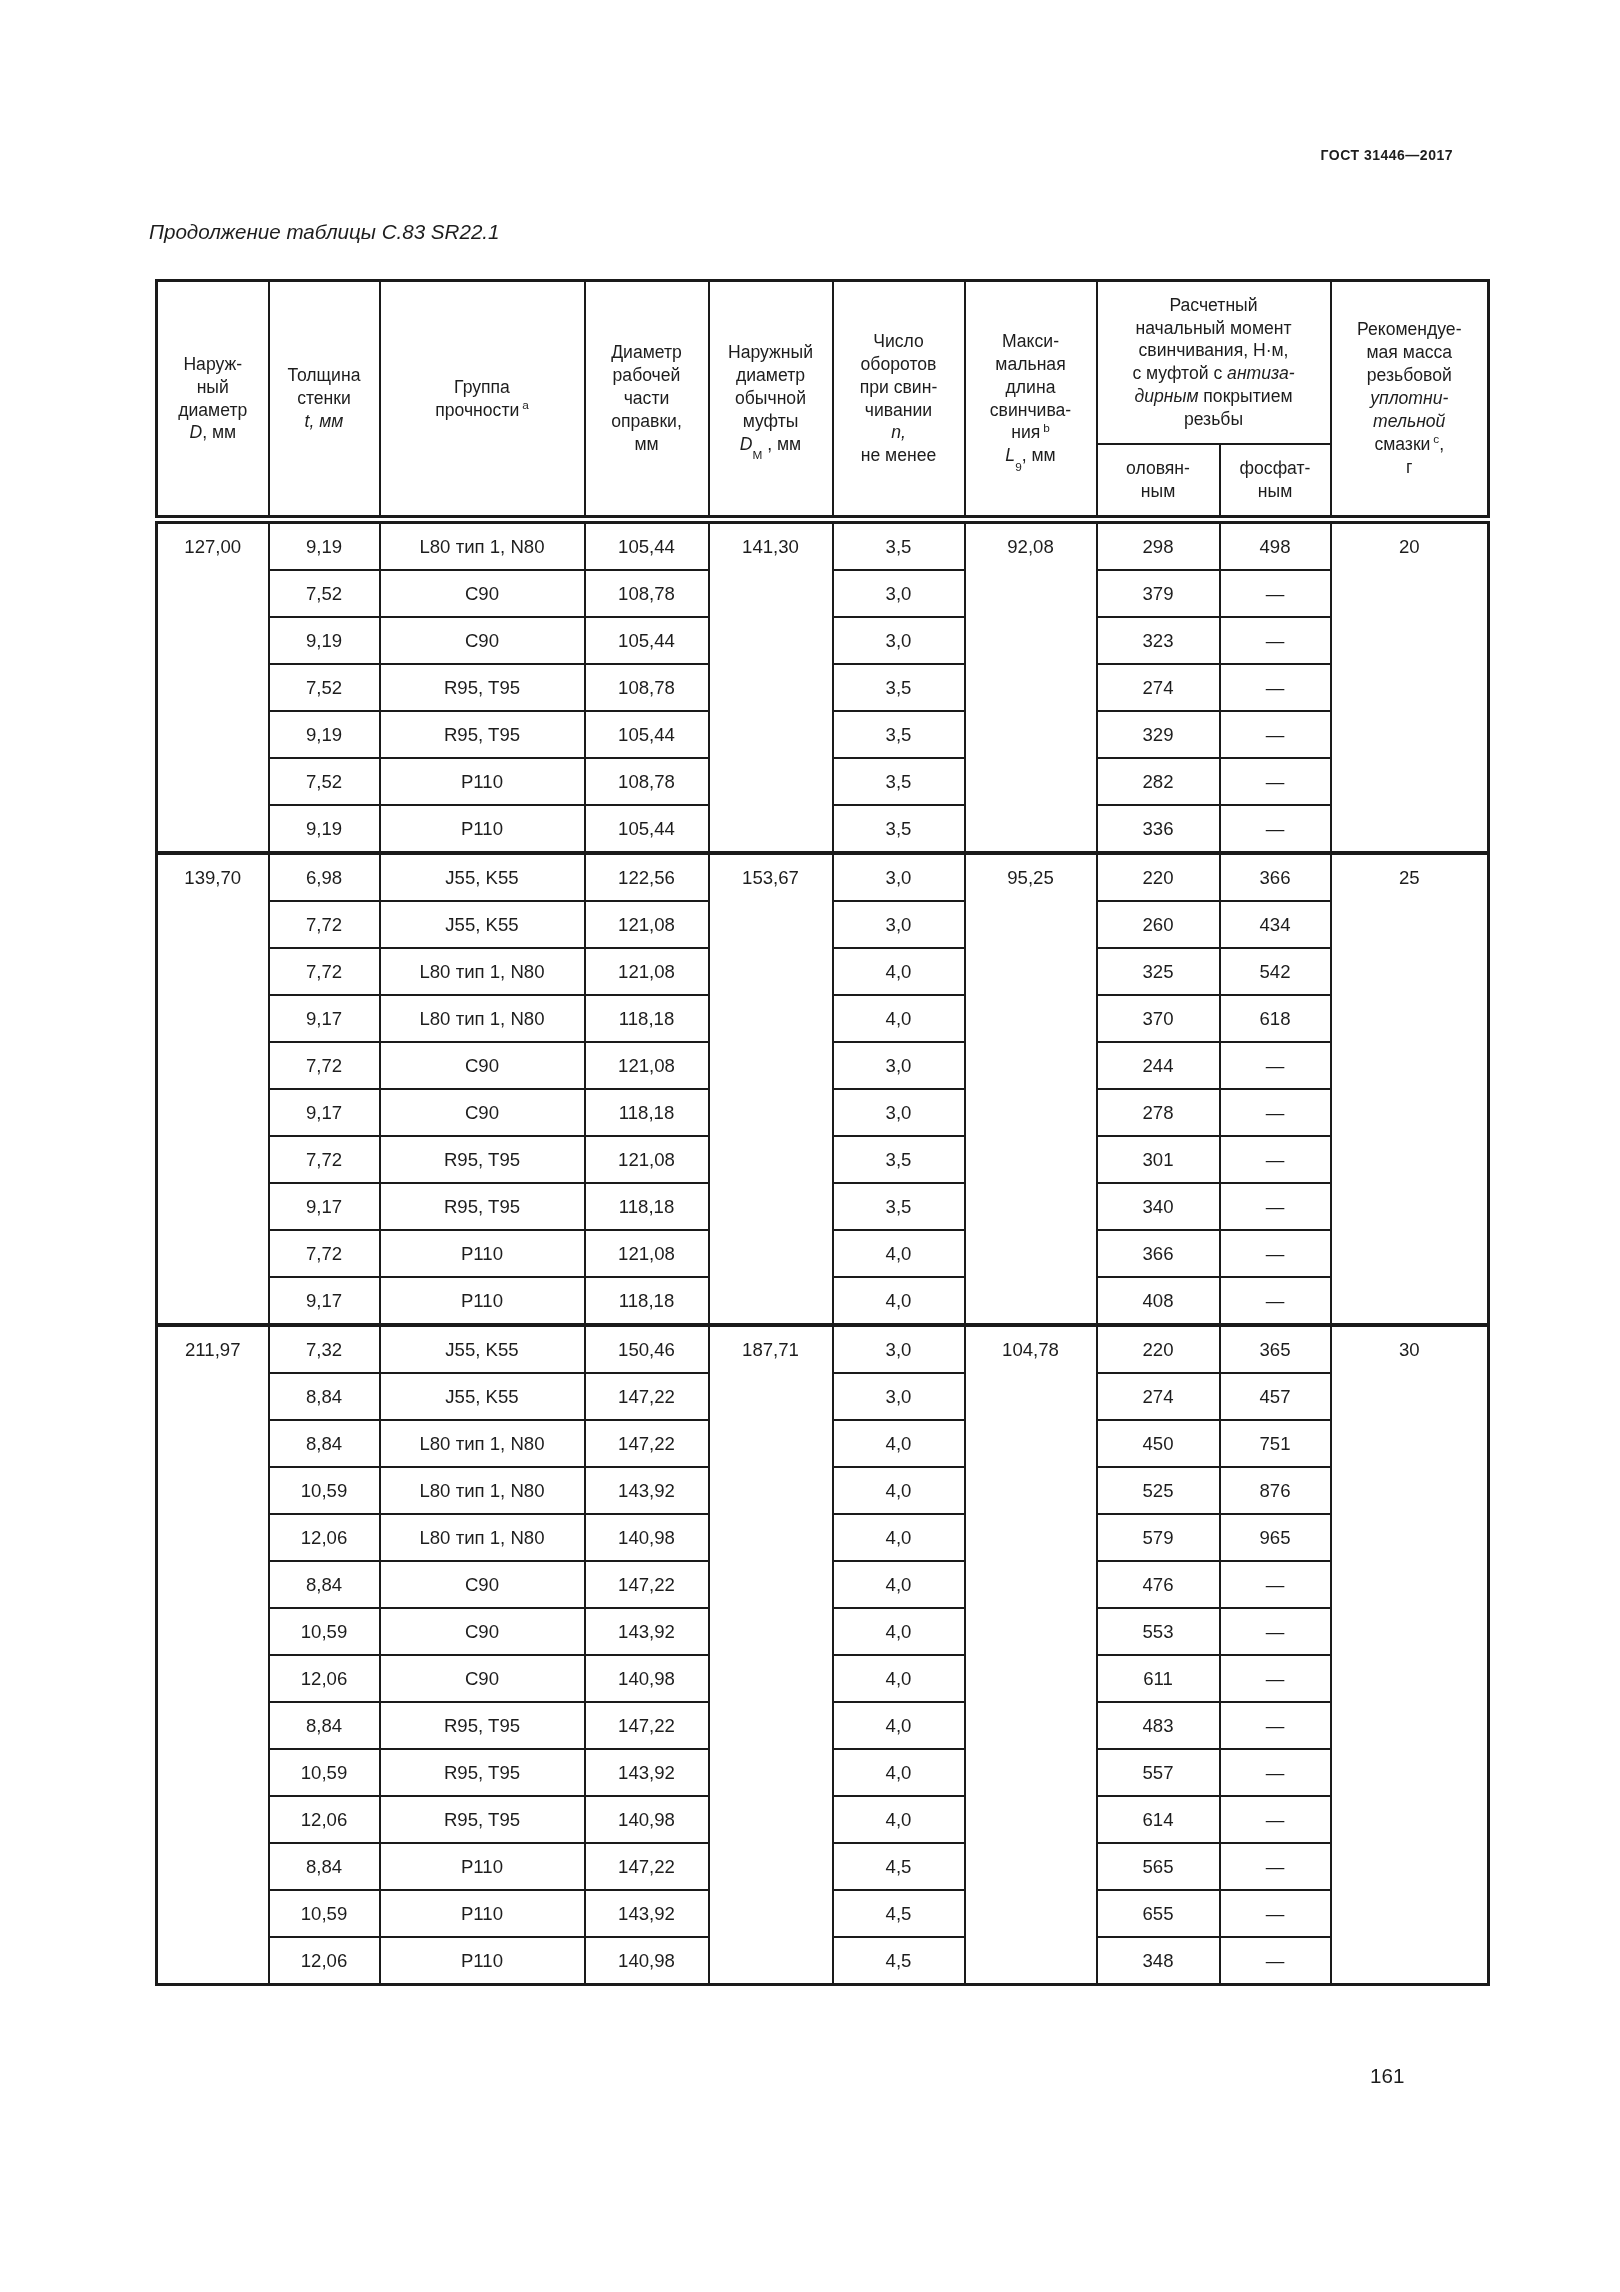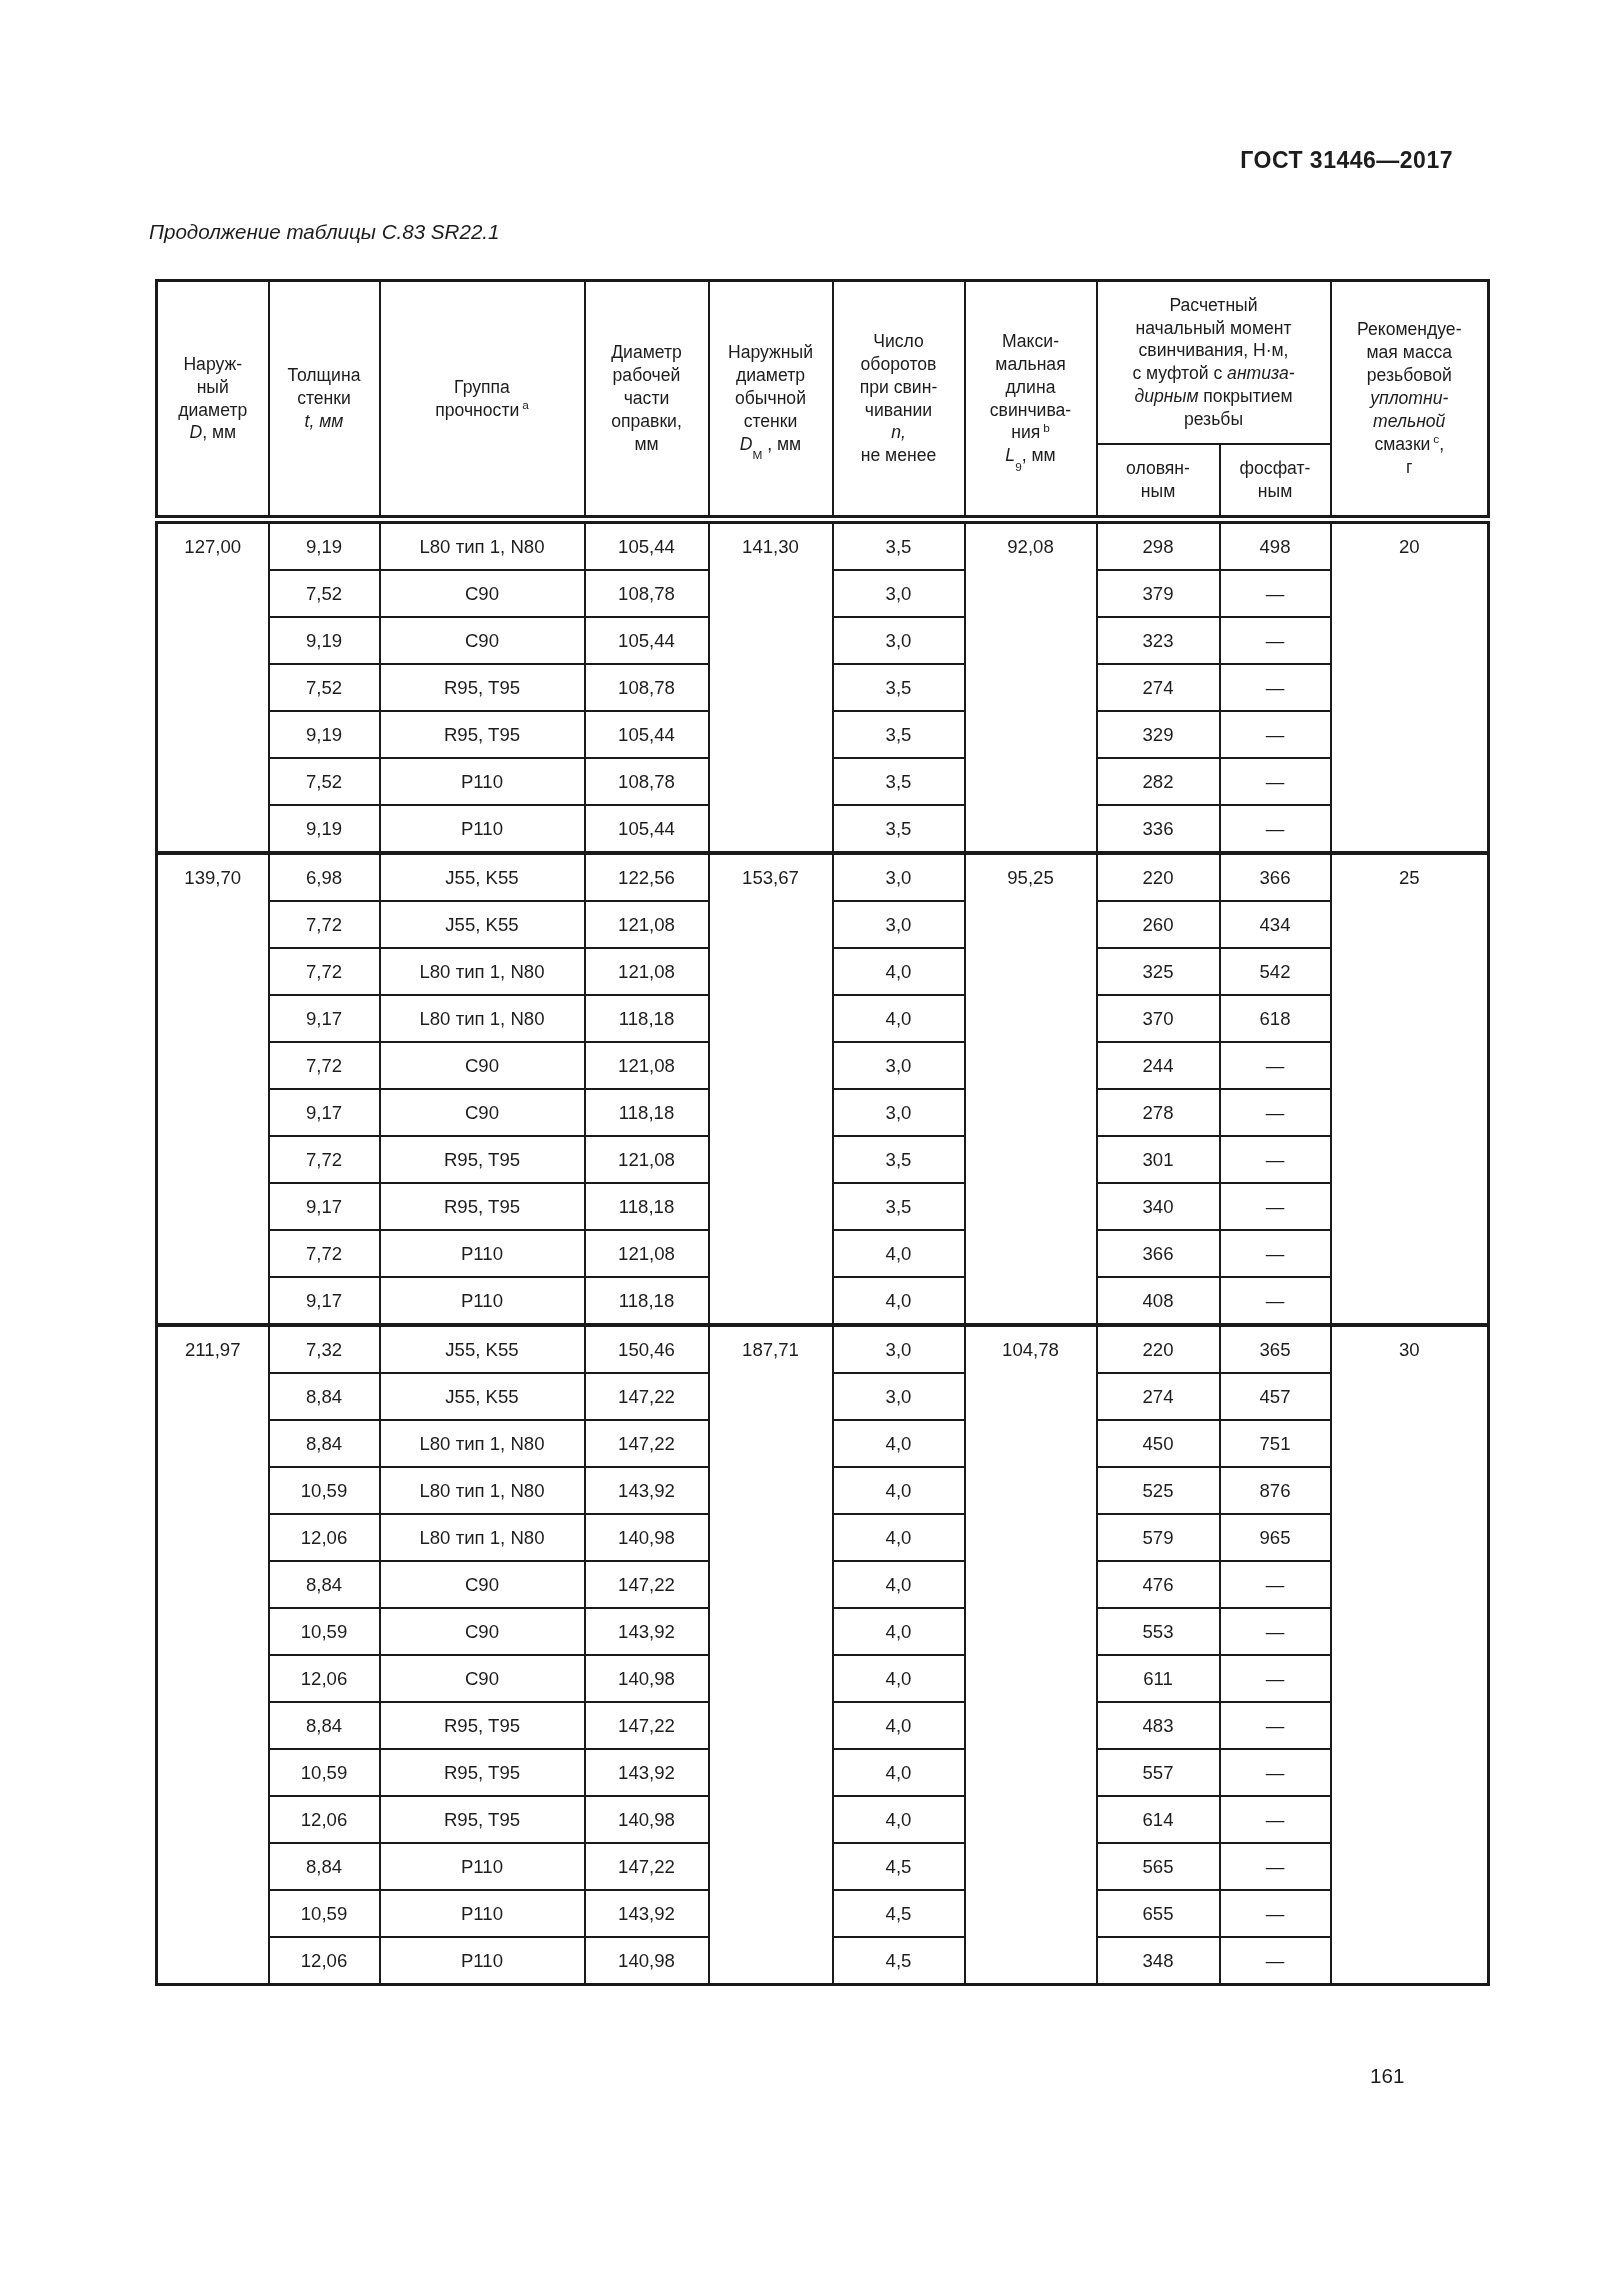--- a/index.html
+++ b/index.html
@@ -1,18 +1,18 @@
 <!DOCTYPE html>
 <html><head>
 <meta charset="utf-8">
 <style>
   html,body{margin:0;padding:0;background:#fff;}
   .page{position:relative;width:1620px;height:2293px;background:#fff;
         font-family:"Liberation Sans",sans-serif;color:#1d1d1d;overflow:hidden;}
-  .doc-number{position:absolute;top:147px;right:167px;font-weight:700;font-size:23px;letter-spacing:0.5px;}
+  .doc-number{position:absolute;top:147px;right:167px;font-weight:700;font-size:14px;letter-spacing:0.5px;}
   .caption{position:absolute;top:220px;left:149px;font-style:italic;font-size:20.6px;}
   .page-number{position:absolute;top:2064px;left:1370px;font-size:20.6px;}
   table.tbl{position:absolute;left:155px;top:279px;width:1332px;
         border-collapse:collapse;table-layout:fixed;border:3.9px solid #1a1a1a;}
   .tbl th,.tbl td{border:2px solid #1a1a1a;border-top-width:2.9px;border-bottom-width:2.9px;
         text-align:center;padding:0 2px;}
   .tbl thead th{font-weight:400;font-size:17.6px;line-height:1.3;vertical-align:middle;margin-top:12px;}
   .tbl thead tr.h1{height:163px;}
   .tbl thead tr.h2{height:76px;}
   .hb{border-bottom:9.8px double #1a1a1a !important;}
@@ -67,21 +67,21 @@
           <div class="pre">Диаметр
 рабочей
 части
 оправки,
 мм</div>
         </th>
         <th rowspan="2" class="hb">
           <div class="pre">Наружный
 диаметр
 обычной
-стенки</div>
+муфты</div>
           <div><i>D</i><sub>M</sub><span> , мм</span></div>
         </th>
         <th rowspan="2" class="hb">
           <div class="pre">Число
 оборотов
 при свин-
 чивании</div>
           <div><i>n,</i></div>
           <div>не менее</div>
         </th>

